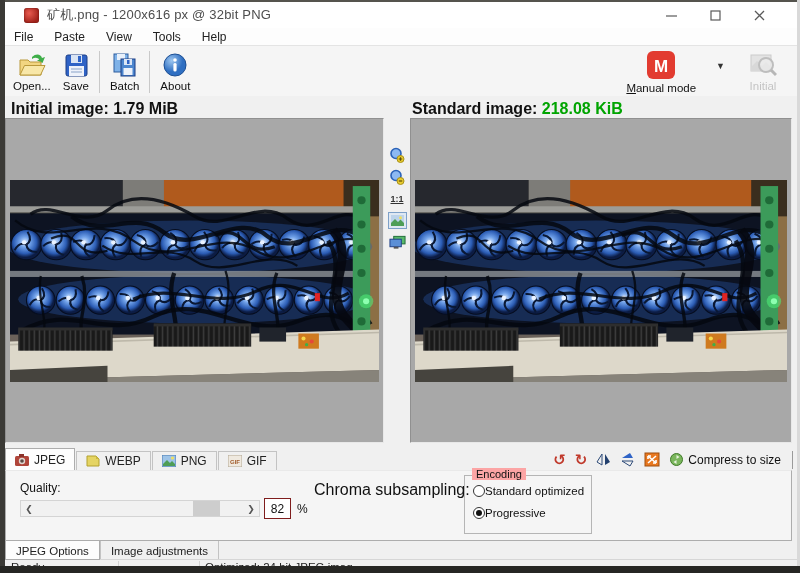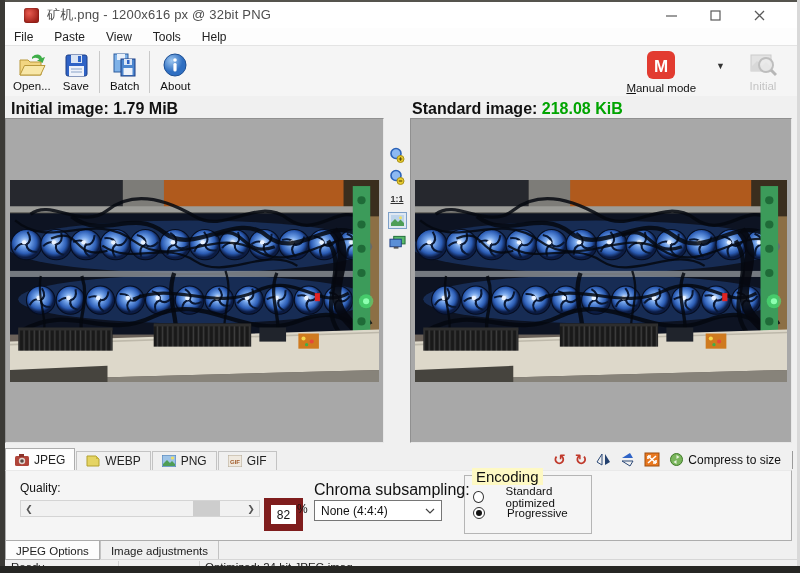--- a/index.html
+++ b/index.html
@@ -57,28 +57,28 @@
   .rot{font-size:15px;font-weight:bold;color:#c0392b;line-height:1;}
   #edit-sep{width:1px;height:18px;background:#9a9a9a;margin-left:2px;}
   #compress-btn{display:flex;align-items:center;gap:4px;}
   
   #opts{left:5px;top:470px;width:787px;height:71px;background:#f5f5f5;border:1px solid #adadad;border-top-color:#e9e9e9;box-sizing:border-box;}
   #quality-label{position:absolute;left:14px;top:10px;font-size:12px;color:#111;}
   #slider{position:absolute;left:14px;top:29px;width:240px;height:17px;background:#f1f1f1;border:1px solid #d4d4d4;box-sizing:border-box;}
   .sl-arrow{position:absolute;top:0;width:16px;height:15px;display:flex;align-items:center;justify-content:center;font-size:9px;color:#555;}
   #sl-left{left:0;} #sl-right{right:0;}
   #sl-thumb{position:absolute;left:172px;top:0;width:27px;height:15px;background:#cdcdcd;}
-  #q-box{position:absolute;left:258px;top:27px;width:25px;height:19px;background:#fff;border:7px solid #7f1d1d;font-size:12px;color:#111;display:flex;align-items:center;justify-content:center;}
+  #q-box{position:absolute;left:258px;top:27px;width:25px;height:19px;background:#fff;border:1px solid #7f1d1d;font-size:12px;color:#111;display:flex;align-items:center;justify-content:center;}
   #q-pct{position:absolute;left:291px;top:31px;font-size:12px;color:#111;}
   #chroma-label{position:absolute;left:308px;top:10px;font-size:16px;color:#111;}
   #chroma-dd{position:absolute;left:308px;top:29px;width:128px;height:21px;background:#fff;border:1px solid #767676;box-sizing:border-box;display:flex;align-items:center;font-size:12px;color:#111;padding-left:6px;}
   #chroma-dd svg{margin-left:auto;margin-right:6px;}
   #enc-box{position:absolute;left:458px;top:4px;width:126px;height:57px;border:1px solid #b5b5b5;}
-  #enc-title{position:absolute;left:7px;top:-8px;background:#fef9c3;padding:0 4px;font-size:15px;color:#111;}
-  .radio-row{position:absolute;left:8px;display:flex;align-items:center;gap:22px;font-size:11.5px;color:#111;}
+  #enc-title{position:absolute;left:7px;top:-8px;background:#fca5a5;padding:0 4px;font-size:11px;color:#111;}
+  .radio-row{position:absolute;left:8px;display:flex;align-items:center;gap:0;font-size:11.5px;color:#111;}
   #radio-0{top:9px;} #radio-1{top:31px;}
   .radio{width:12px;height:12px;border:1px solid #333;border-radius:50%;background:#fff;box-sizing:border-box;position:relative;}
   .radio.checked::after{content:"";position:absolute;left:2px;top:2px;width:6px;height:6px;border-radius:50%;background:#111;}
   
   #btabrow{left:5px;top:541px;width:648px;height:18px;display:flex;}
   .btab{font-size:11.5px;color:#222;padding:1px 10px 0;height:17px;display:flex;align-items:center;background:#f0f0f0;border:1px solid #c3c3c3;border-top:none;}
   .btab.active{background:#fdfdfd;border-color:#adadad;position:relative;z-index:2;}
   
   #statusbar{left:5px;top:559px;width:792px;height:14px;background:#f0f0f0;border-top:1px solid #d6d6d6;font-size:11.5px;color:#222;}
   #st-ready{position:absolute;left:6px;top:1px;}
@@ -698,26 +698,20 @@
 <div class="abs" id="opts">
   <div id="quality-label">Quality:</div>
   <div id="slider">
     <div class="sl-arrow" id="sl-left">❮</div>
     <div id="sl-thumb"></div>
     <div class="sl-arrow" id="sl-right">❯</div>
   </div>
   <div id="q-box">82</div>
   <div id="q-pct">%</div>
   <div id="chroma-label">Chroma subsampling:</div>
-  <div id="chroma-dd">
-    <span>None (4:4:4)</span>
-    <svg width="10" height="6" viewBox="0 0 10 6">
-      <path d="M1 1 L5 5 L9 1" fill="none" stroke="#444" stroke-width="1.2"></path>
-    </svg>
-  </div>
   <div id="enc-box">
     <div id="enc-title">Encoding</div>
     <div class="radio-row" id="radio-0">
       <div class="radio"></div>
       <span>Standard optimized</span>
     </div>
     <div class="radio-row" id="radio-1">
       <div class="radio checked"></div>
       <span>Progressive</span>
     </div>

